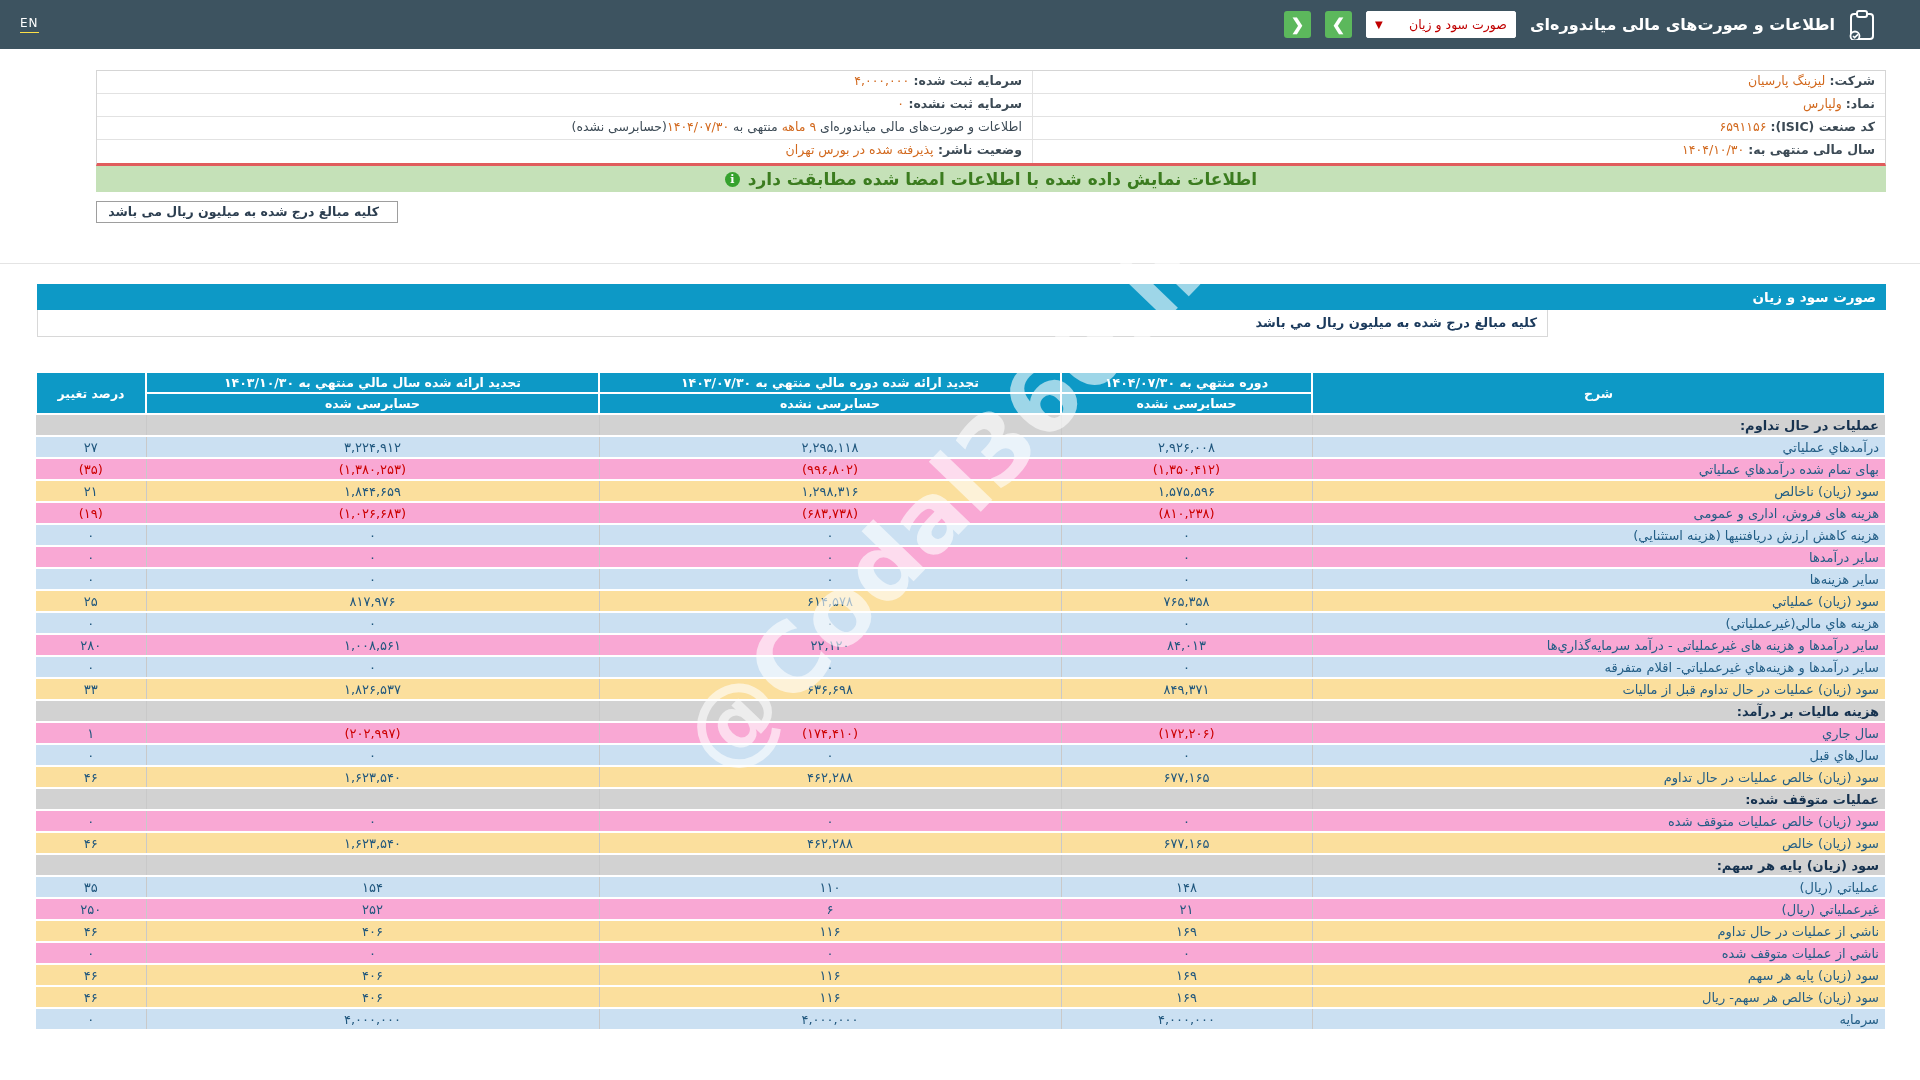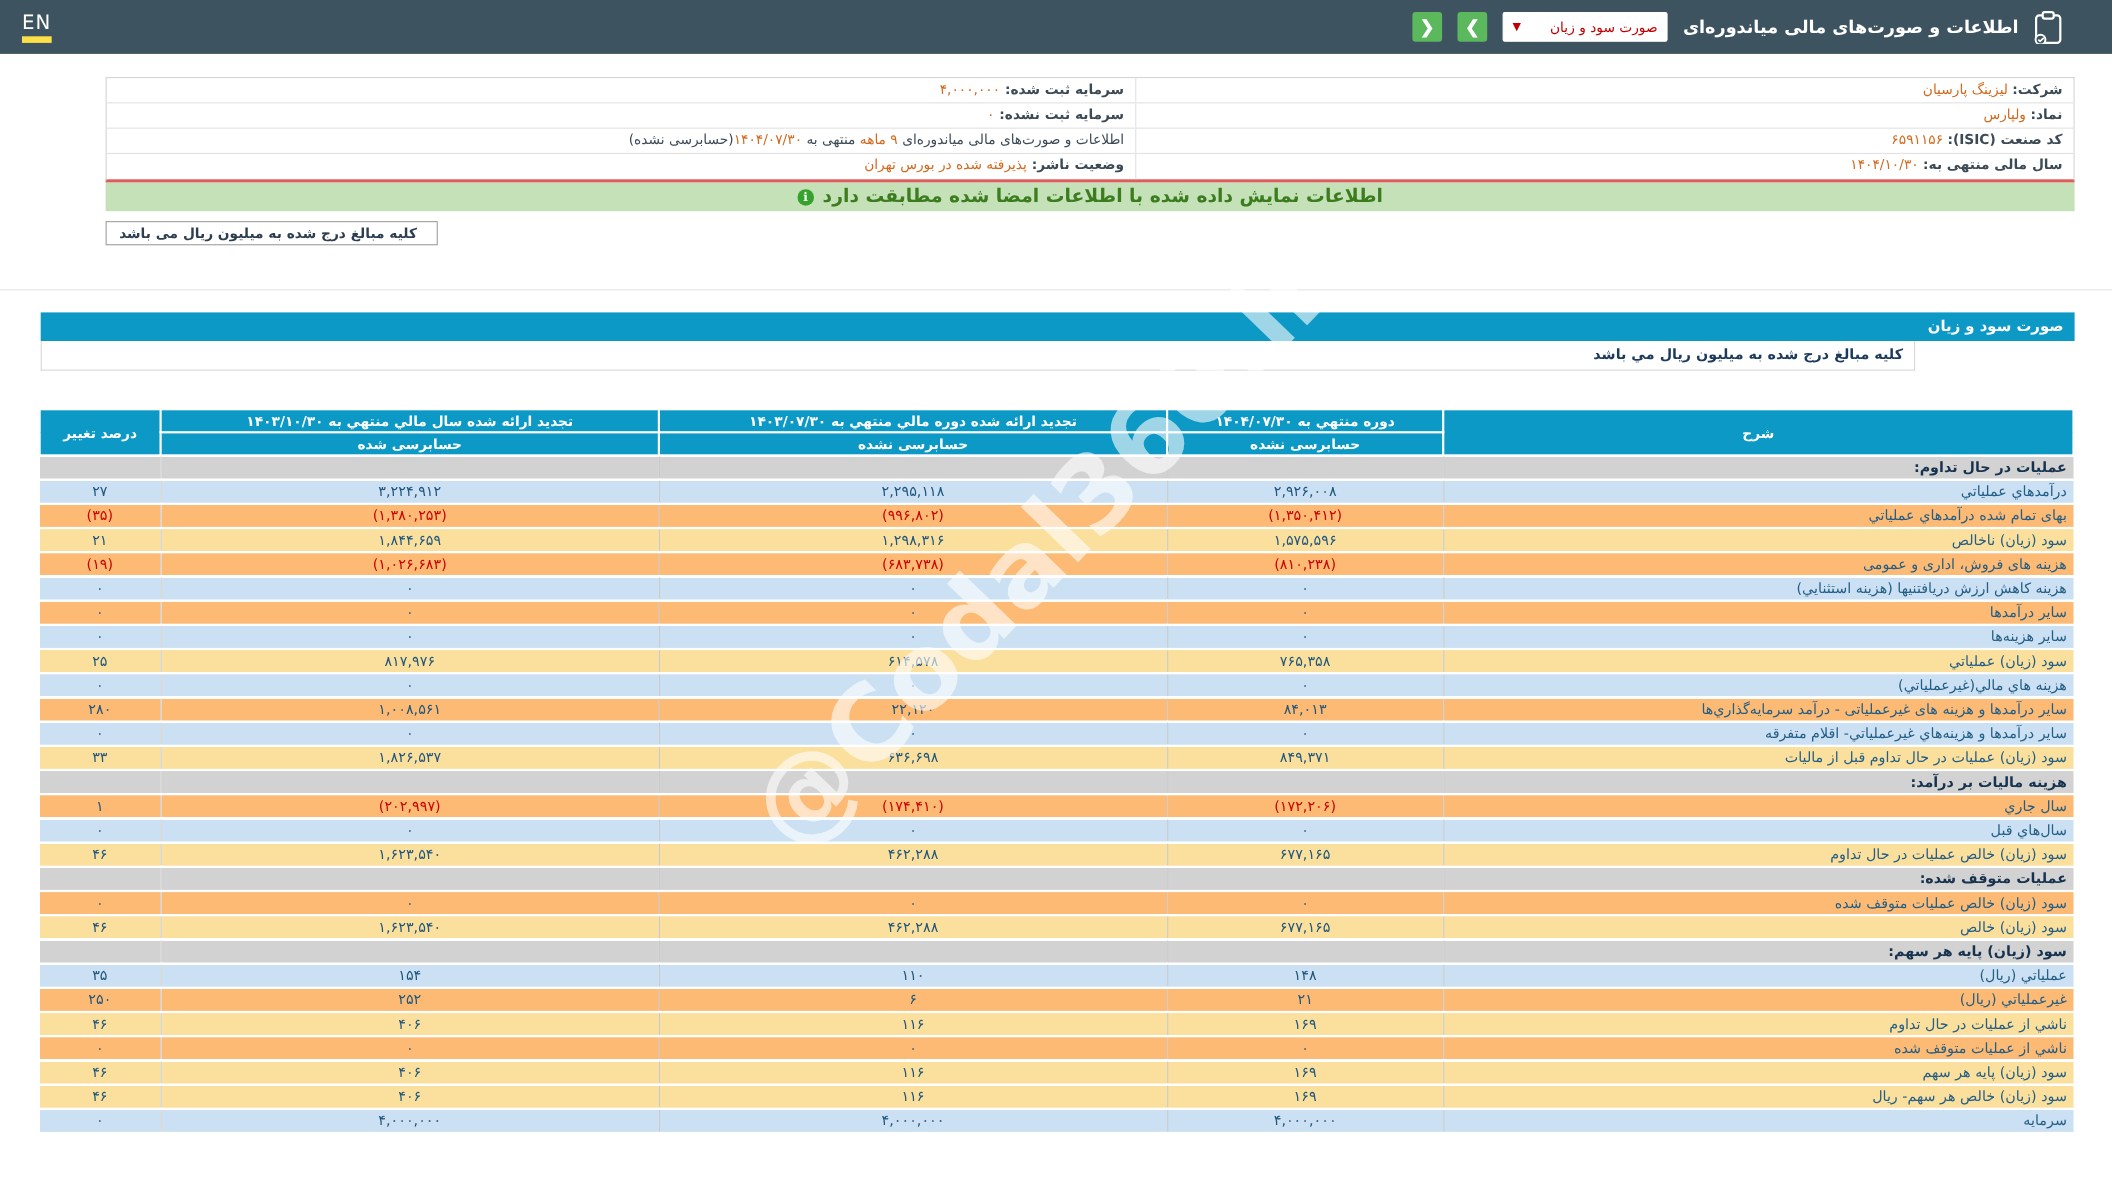--- a/index.html
+++ b/index.html
@@ -11,21 +11,21 @@
   .topbar { position:absolute; top:0; right:0; left:0; height:49px; background:#3d5360;
     display:flex; align-items:center; padding:0 45px 0 20px; gap:14px; }
   .clip-icon { width:26px; height:30px; flex:0 0 auto; }
   .topbar-title { color:#fff; font-size:16px; font-weight:bold; white-space:nowrap; }
   .report-select { width:150px; height:27px; background:#fff; border:1px solid #fff; border-radius:2px;
     display:flex; align-items:center; justify-content:space-between; padding:0 8px; cursor:pointer; }
   .report-select .rs-label { color:#c00000; font-size:12.5px; white-space:nowrap; }
   .report-select .rs-caret { color:#c00000; font-size:10px; }
   .nav-btn { width:27px; height:27px; background:#5cb85c; border:none; border-radius:3px; color:#fff;
     font-size:16px; font-weight:bold; display:flex; align-items:center; justify-content:center; cursor:pointer; }
-  .en-link { margin-right:auto; color:#fff; font-size:18px; border-bottom:6px solid #fde047;
+  .en-link { margin-right:auto; color:#fff; font-size:12px; border-bottom:1px solid #fde047;
     padding-bottom:2px; cursor:pointer; text-decoration:none; letter-spacing:1px; }
 
   
   .company-box { position:absolute; top:70px; left:96px; width:1790px; border:1px solid #d5d5d5;
     border-bottom:3px solid #e05c5c; background:#fff; }
   .company-row { display:flex; border-bottom:1px solid #e2e2e2; height:23px; }
   .company-row:last-child { border-bottom:none; }
   .company-cell { padding:2px 10px 0 6px; font-size:12.5px; white-space:nowrap; overflow:hidden; }
   .company-cell.right { width:854px; border-left:1px solid #e2e2e2; }
   .company-cell.left  { width:936px; }
@@ -44,36 +44,36 @@
   
   .note-box { position:absolute; top:201px; left:96px; width:302px; height:22px; background:#fff;
     border:1px solid #9e9e9e; font-size:12.5px; font-weight:bold; color:#2c3e50;
     padding:2px 18px 0 4px; white-space:nowrap; }
 
   .page-divider { position:absolute; top:263px; left:0; width:1920px; height:1px; background:#e4e4e4; }
 
   
   .stmt-titlebar { position:absolute; top:284px; left:37px; width:1849px; height:26px; background:#0d99c6;
     color:#fff; font-size:13.5px; font-weight:bold; line-height:26px; padding-right:10px; }
-  .stmt-note { position:absolute; top:310px; left:37px; width:1704px; height:27px; background:#fff;
+  .stmt-note { position:absolute; top:310px; left:37px; width:1511px; height:27px; background:#fff;
     border:1px solid #d8d8d8; border-top:none; color:#1b3a5c; font-size:13px; font-weight:bold;
     line-height:25px; padding-right:10px; }
 
   
   .table-wrap { position:absolute; top:371px; left:37px; width:1849px; }
   table.stmt { width:1849px; border-collapse:collapse; table-layout:fixed; }
   .stmt th { background:#0d99c6; color:#fff; font-size:12.5px; font-weight:bold;
     border:2px solid #fff; height:21px; padding:0 4px; }
   .stmt td { height:22px; border-bottom:2px solid #fff; border-left:1px solid #c9c9c9;
     font-size:13px; padding:0 6px; white-space:nowrap; overflow:hidden; }
   .stmt td:last-child { border-left:none; }
   .stmt td.lbl { text-align:right; color:#235e86; }
   .stmt td.num { text-align:center; color:#1f567d; }
   .stmt tr.blue   td { background:#cbe0f2; }
-  .stmt tr.gray   td { background:#fdba74; }
+  .stmt tr.gray   td { background:#f9a8d4; }
   .stmt tr.yellow td { background:#fbdf9d; }
   .stmt tr.section td { background:#d2d2d2; }
   .stmt tr.section td.lbl { font-weight:bold; color:#16324f; }
   .stmt td.neg { color:#cc0000; }
 
   
   .watermark { position:absolute; left:700px; top:700px; width:640px; transform:rotate(-46deg);
     transform-origin:0 50%; font-size:95px; font-weight:bold; color:rgba(255,255,255,0.6);
     direction:ltr; text-align:left; pointer-events:none; z-index:6; white-space:nowrap; }
 </style>

